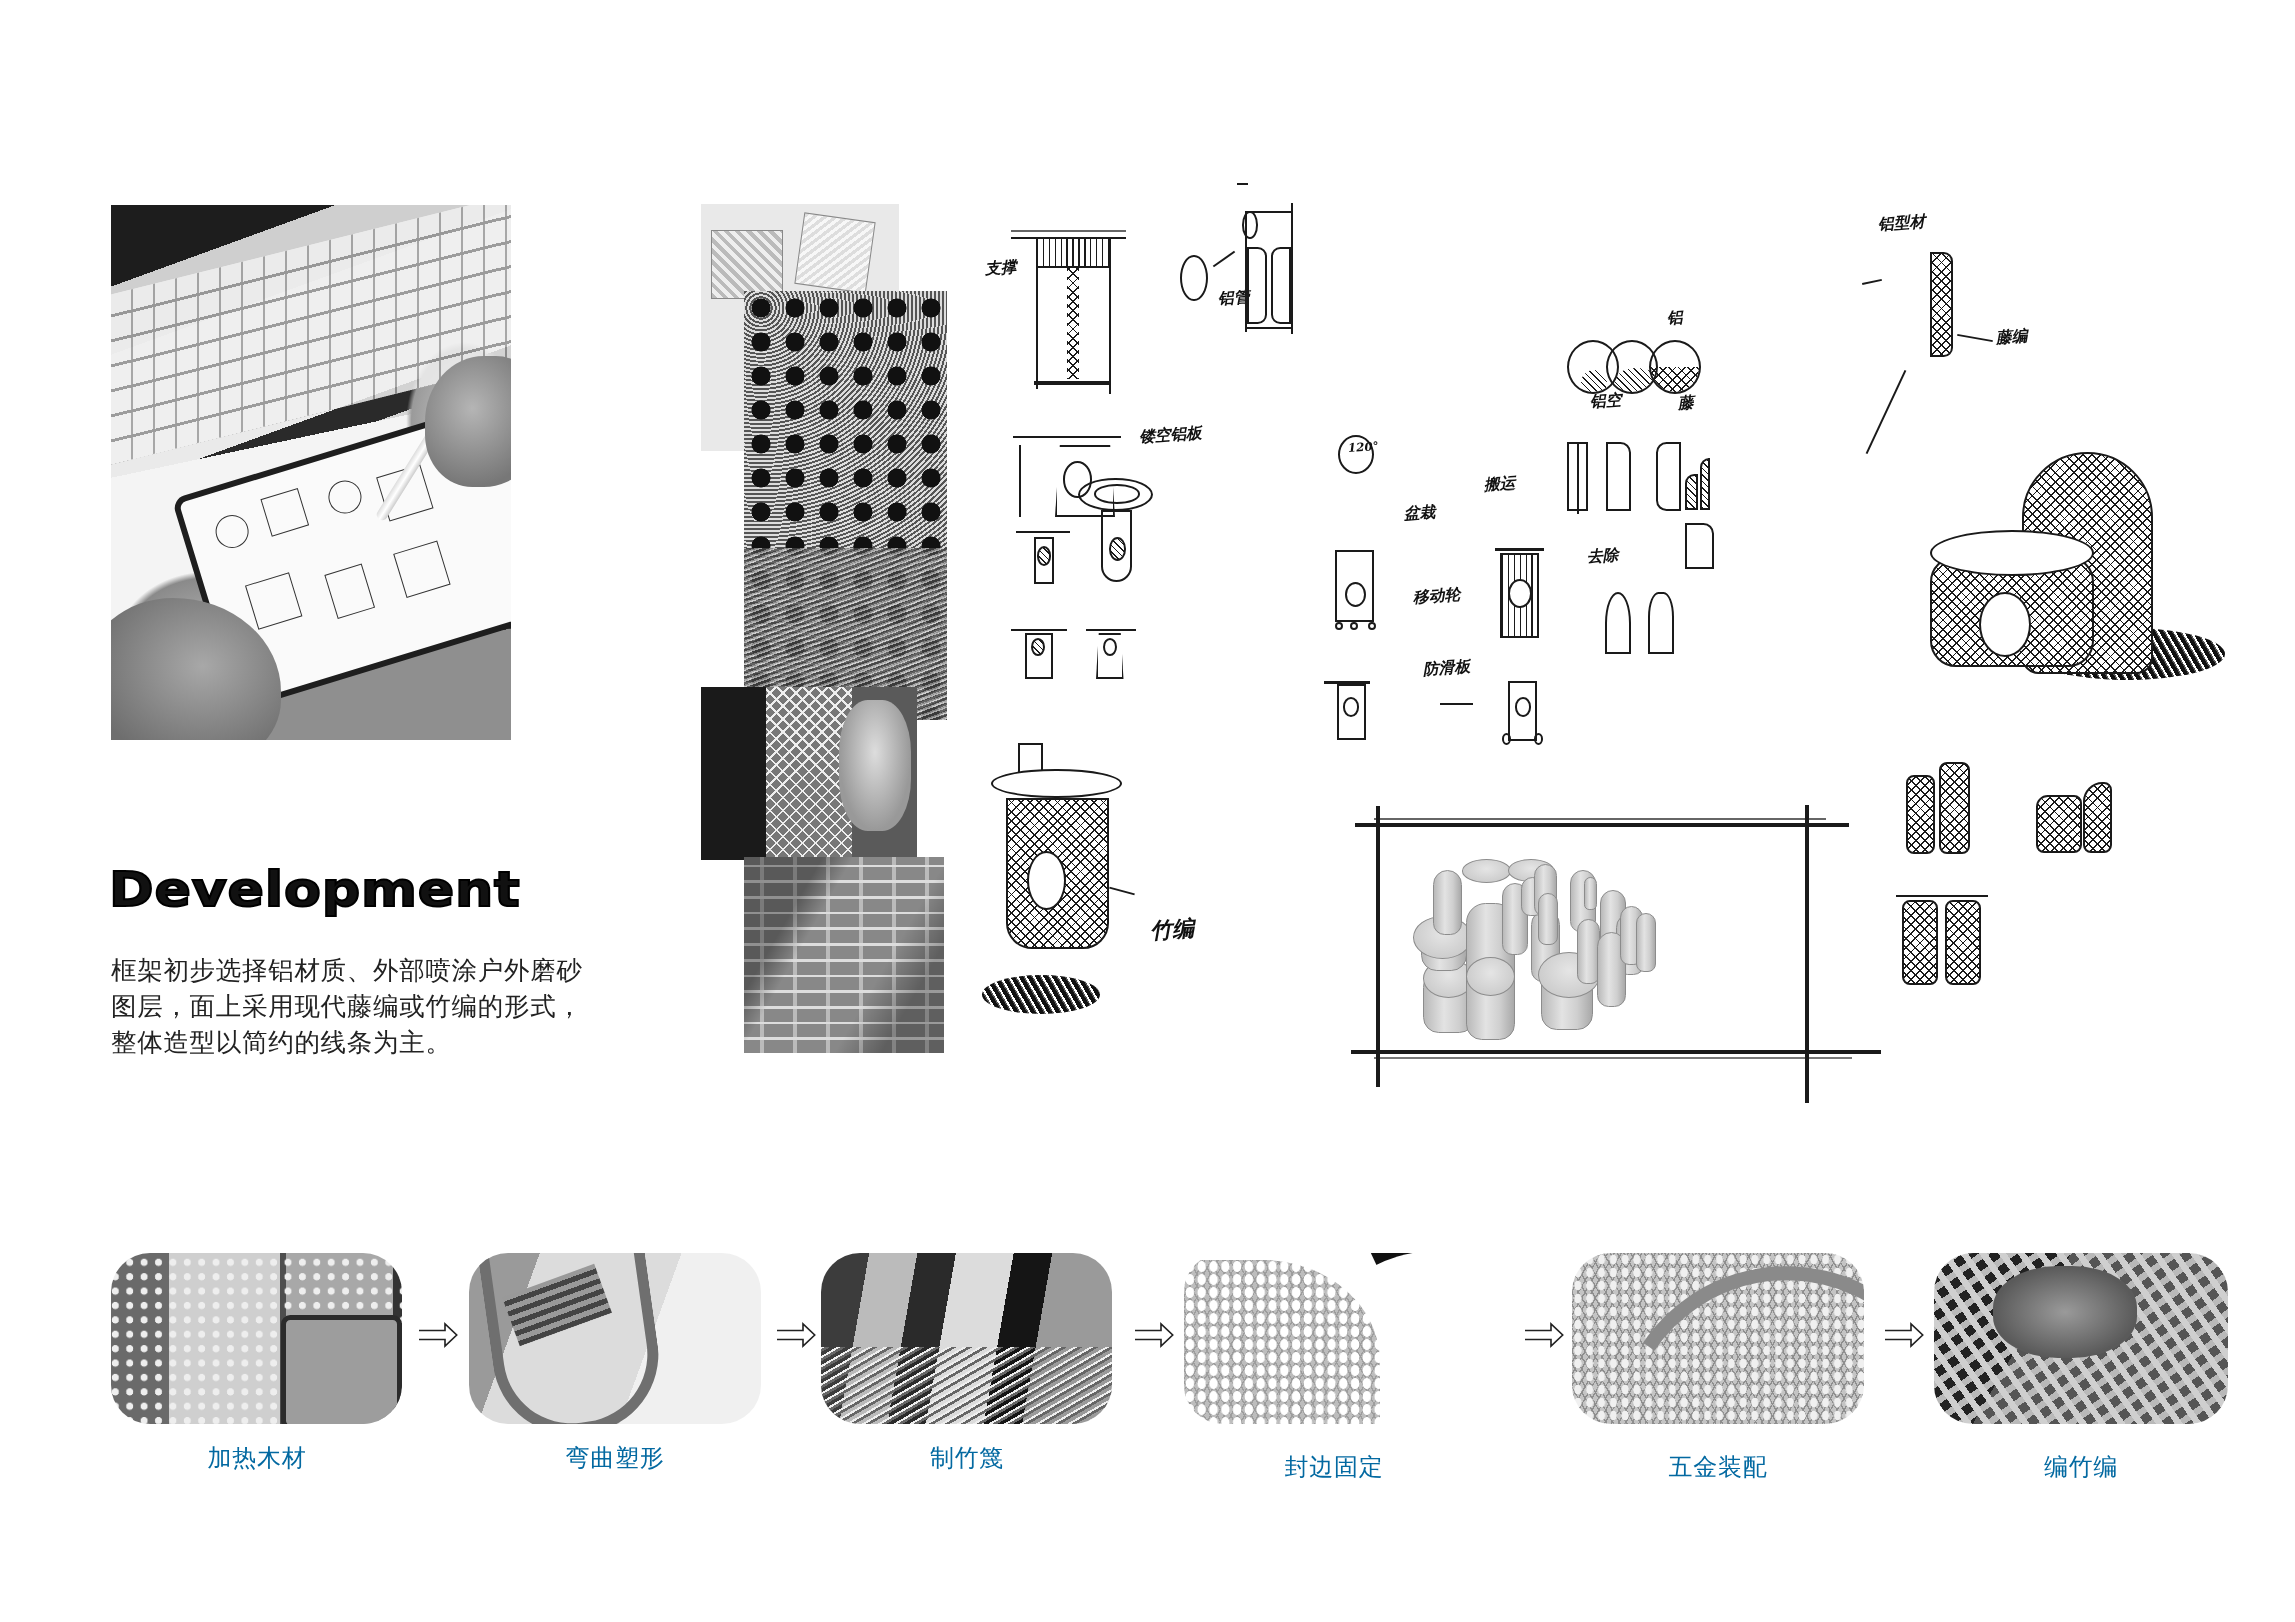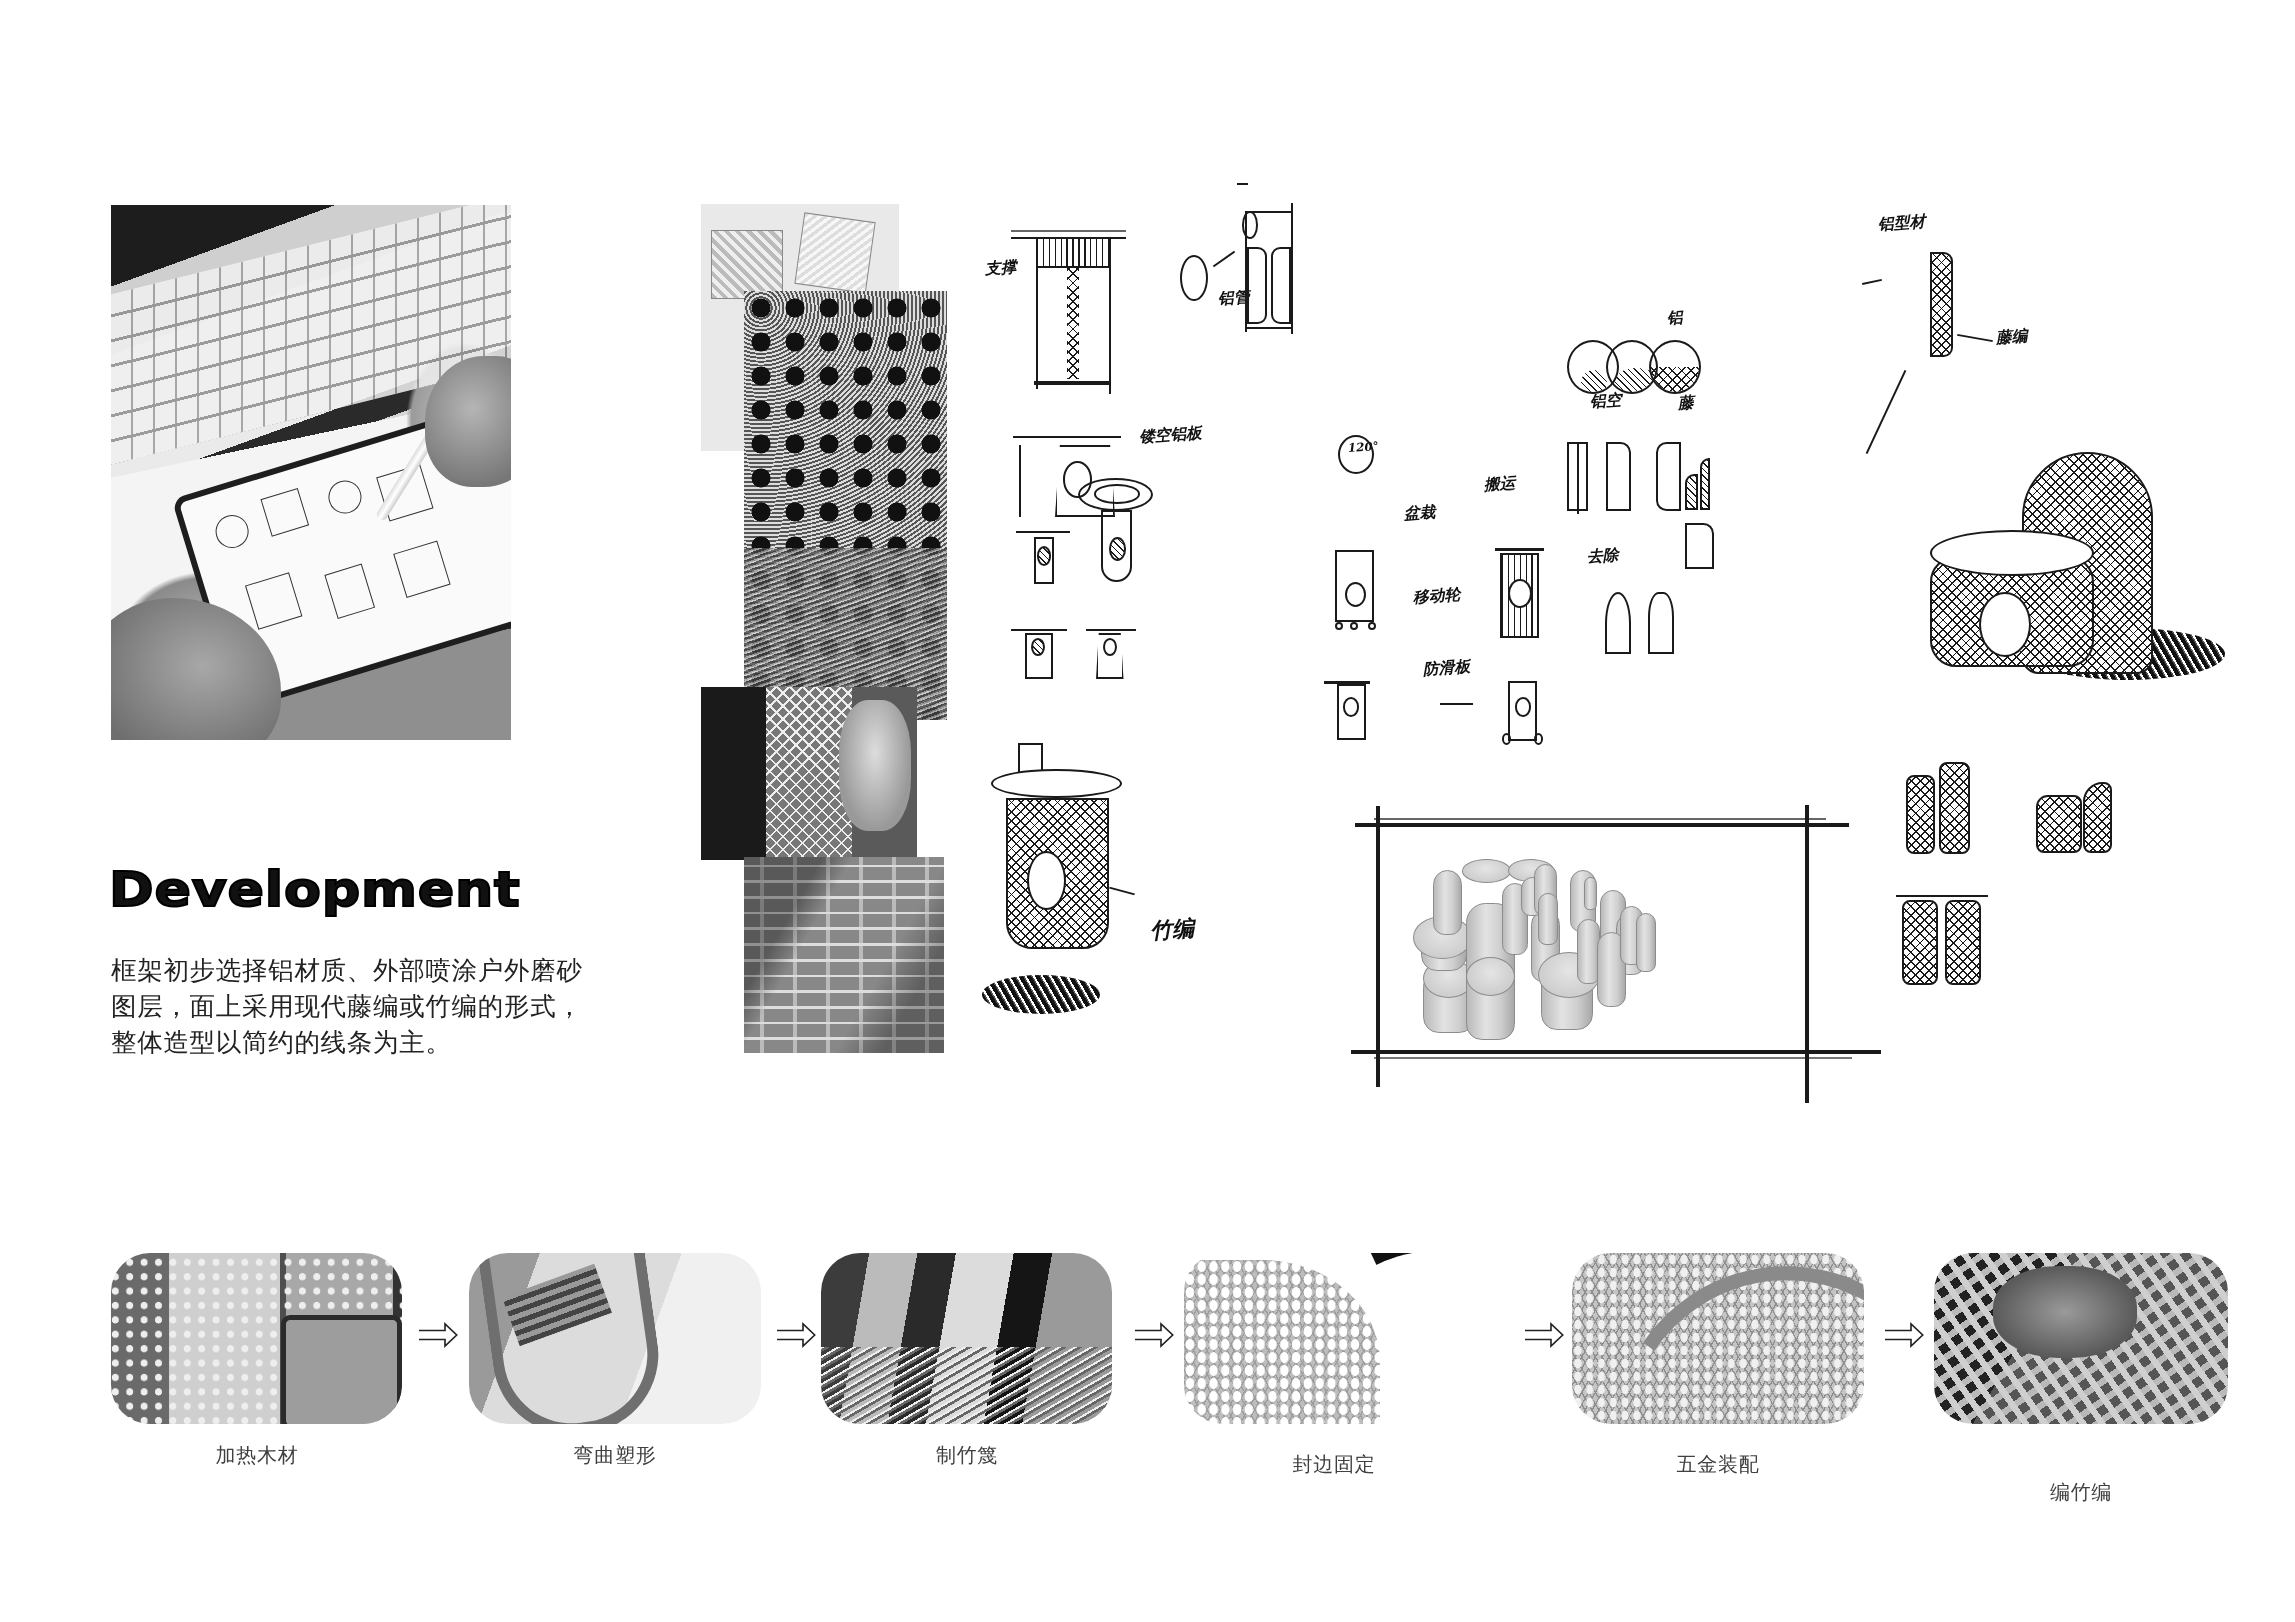--- a/index.html
+++ b/index.html
@@ -142,21 +142,21 @@
     background: radial-gradient(ellipse at 50% 40%, #e5e5e5, #c3c3c3);
     border: 0.7px solid #8c8c8c;
   }
 
   
   .proc-photo {
     position: absolute; top: 1253px; height: 171px; border-radius: 39px; overflow: hidden;
   }
   .proc-caption {
     position: absolute; top: 1442px; width: 262px; text-align: center;
-    font-family: "DejaVu Serif", serif; font-size: 20px; color: #404040; letter-spacing: 0.7px;
+    font-family: "DejaVu Serif", serif; font-size: 24px; color: #0369a1; letter-spacing: 0.7px;
   }
   .arrow {
     position: absolute; width: 39px; height: 26px;
   }
   .arrow svg { display: block; }
 
   .p1 { left: 111px; width: 291px;
     background:
       radial-gradient(circle at 30% 65%, #eee 0 3.3px, transparent 3.9px) 0 0/14.4px 14.4px,
       linear-gradient(90deg, #6a6a6a 0 20%, #cfcfcf 20% 58%, #4e4e4e 58% 60%, #a8a8a8 60% 97%, #333 97%),
@@ -467,15 +467,15 @@
   <div class="proc-photo p5"></div>
   <div class="proc-caption" style="left:1587px;top:1451px;">五金装配</div>
 
   <div class="arrow" style="left:1885px;top:1322px;">
     <svg width="39" height="26" viewBox="0 0 60 40">
         <path d="M0 13 H40 V3 L58 20 L40 37 V27 H0" fill="none" stroke="#222" stroke-width="2.5"></path>
       </svg>
   </div>
 
   <div class="proc-photo p6"></div>
-  <div class="proc-caption" style="left:1950px;top:1451px;margin-top:28px;">编竹编</div>
+  <div class="proc-caption" style="left:1950px;top:1451px;">编竹编</div>
 </div>
 
 
 </body></html>

